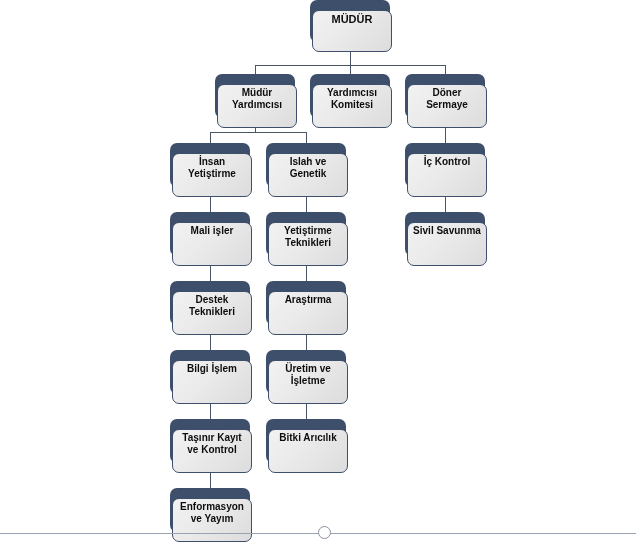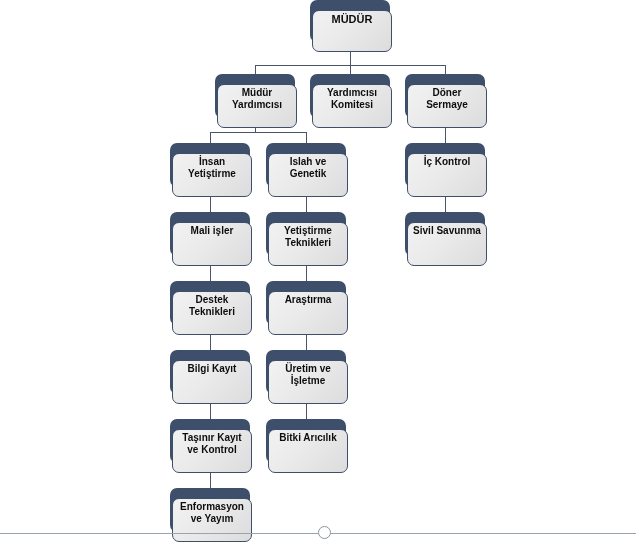--- a/index.html
+++ b/index.html
@@ -170,21 +170,21 @@
   <div class="node wide" style="left:170px; top:281px;">
     <div class="backing"></div>
     <div class="card">
       <span class="label">Destek
 Teknikleri</span>
     </div>
   </div>
   <div class="node wide" style="left:170px; top:350px;">
     <div class="backing"></div>
     <div class="card">
-      <span class="label">Bilgi Kayıt</span>
+      <span class="label">Bilgi İşlem</span>
     </div>
   </div>
   <div class="node wide" style="left:170px; top:419px;">
     <div class="backing"></div>
     <div class="card">
       <span class="label">Taşınır Kayıt
 ve Kontrol</span>
     </div>
   </div>
   <div class="node wide" style="left:170px; top:488px;">

